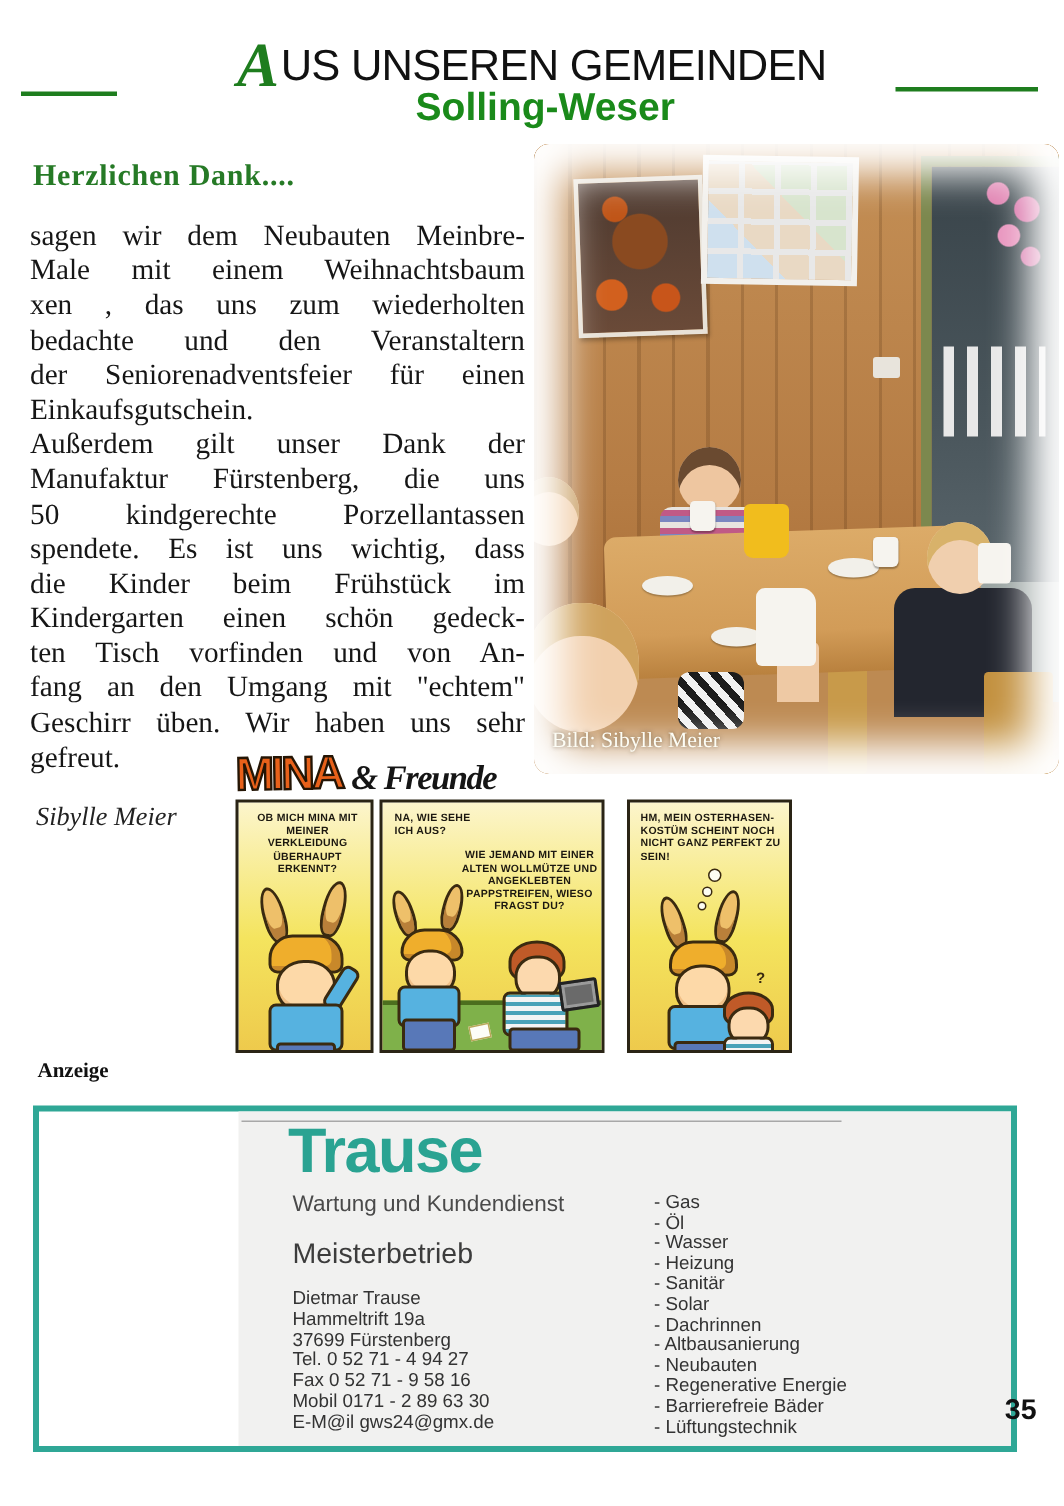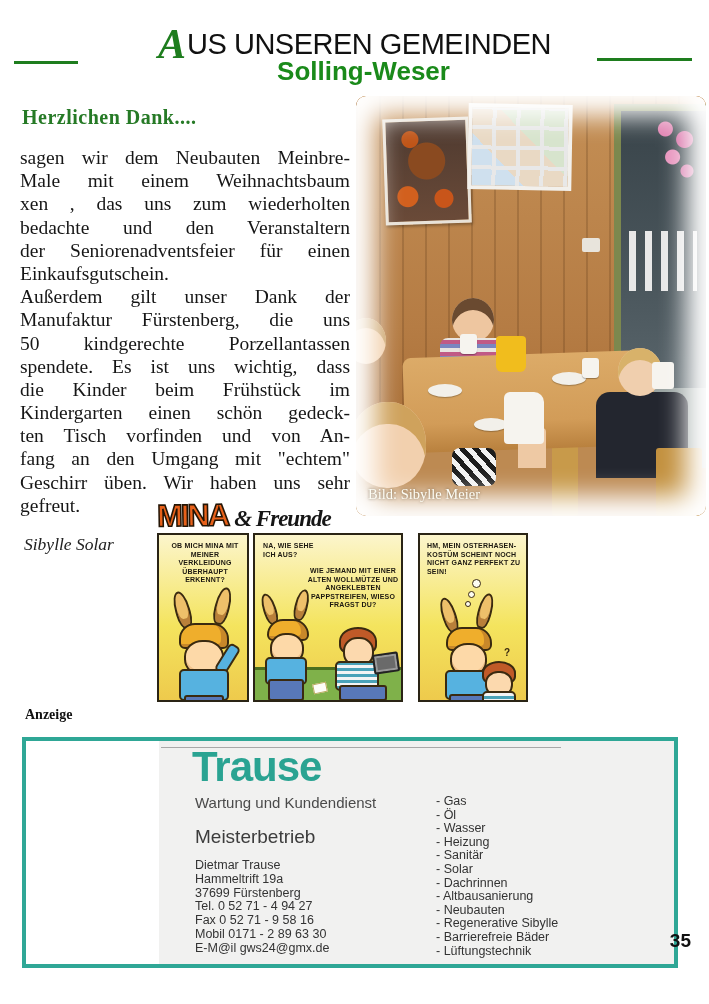--- a/index.html
+++ b/index.html
@@ -155,21 +155,21 @@
       <div class="bodyline">50 kindgerechte Porzellantassen</div>
       <div class="bodyline">spendete. Es ist uns wichtig, dass</div>
       <div class="bodyline">die Kinder beim Frühstück im</div>
       <div class="bodyline">Kindergarten einen schön gedeck-</div>
       <div class="bodyline">ten Tisch vorfinden und von An-</div>
       <div class="bodyline">fang an den Umgang mit "echtem"</div>
       <div class="bodyline">Geschirr üben. Wir haben uns sehr</div>
       <div class="bodyline last">gefreut.</div>
     </div>
 </div>
-<div class="abs signature">Sibylle Solar</div>
+<div class="abs signature">Sibylle Meier</div>
 
 <div class="abs photo">
   <div class="abs ph-wall"></div>
   <div class="abs ph-poster-dark"></div>
   <div class="abs ph-poster-grid"></div>
   <div class="abs ph-switch"></div>
   <div class="abs ph-window">
     <div class="abs ph-flowers"></div>
     <div class="abs ph-rail"></div>
   </div>
@@ -267,20 +267,20 @@
     <div class="adservices">
         <div class="">- Gas</div>
         <div class="">- Öl</div>
         <div class="">- Wasser</div>
         <div class="">- Heizung</div>
         <div class="">- Sanitär</div>
         <div class="">- Solar</div>
         <div class="">- Dachrinnen</div>
         <div class="">- Altbausanierung</div>
         <div class="">- Neubauten</div>
-        <div class="">- Regenerative Sibylle</div>
+        <div class="">- Regenerative Energie</div>
         <div class="">- Barrierefreie Bäder</div>
         <div class=" last">- Lüftungstechnik</div>
       </div>
   </div>
 </div>
 
 <div class="abs pagenum">35</div>
 
 </body></html>

